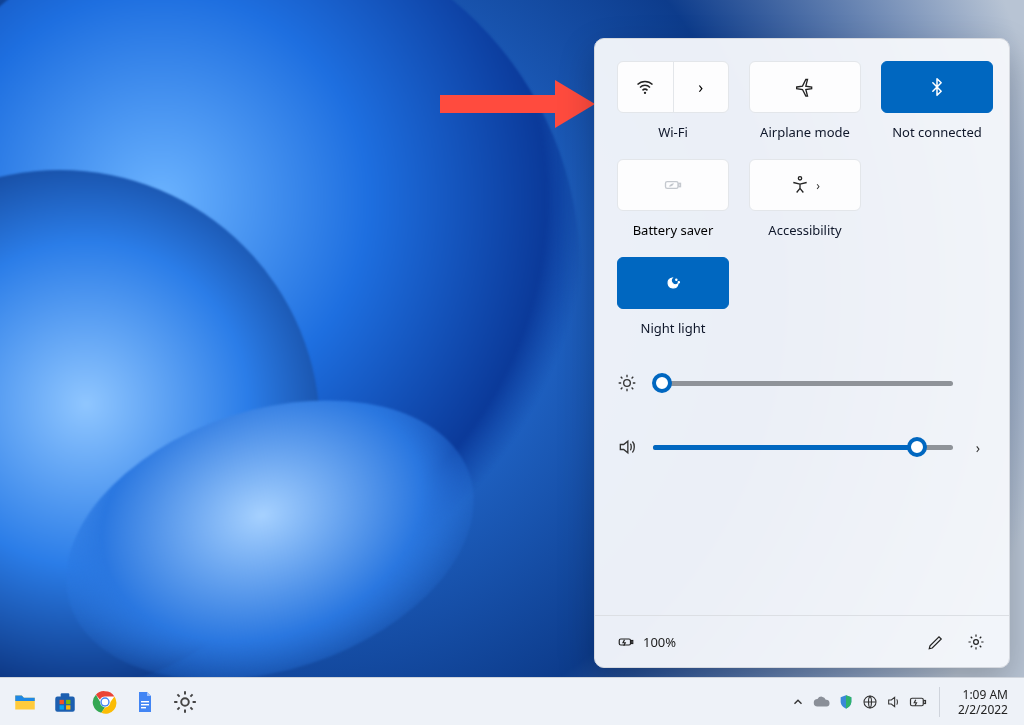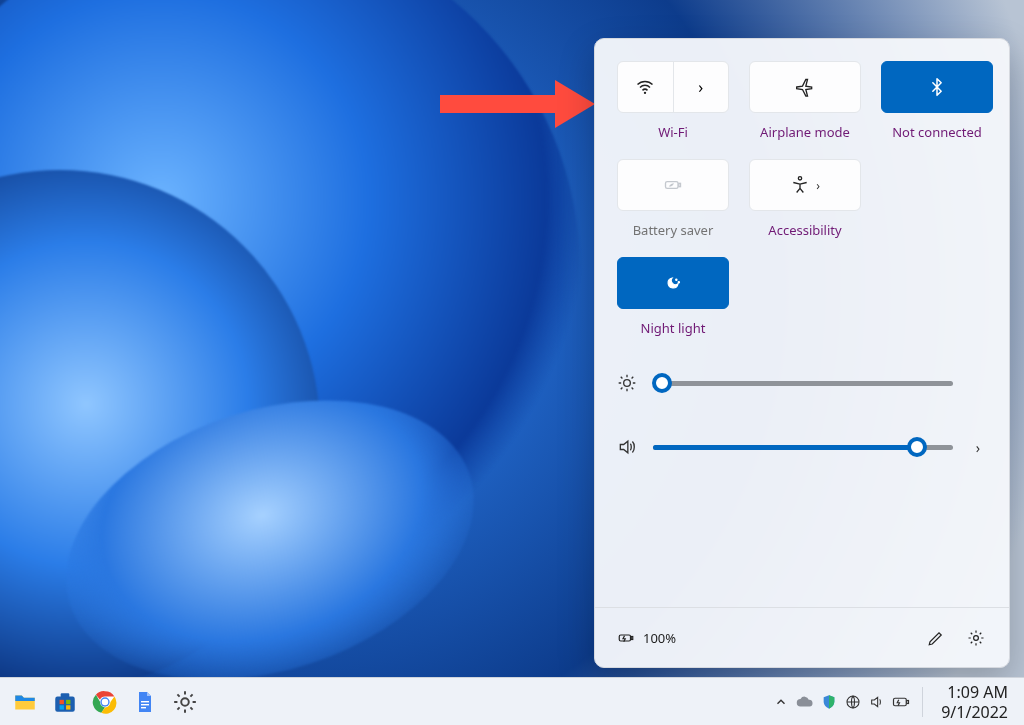--- a/index.html
+++ b/index.html
@@ -38,60 +38,60 @@
     background:#fdfdfe; border:1px solid #e3e6ea;
     display:flex; align-items:center; justify-content:center;
     cursor:pointer; position:relative;
   }
   .btn.split { padding:0; }
   .btn.split .half { flex:1; height:100%; display:flex; align-items:center; justify-content:center; }
   .btn.split .divider { width:1px; height:100%; background:#e3e6ea; }
   .btn.active { background:#0067c0; border-color:#0067c0; color:#fff; }
   .btn .chev { font-size:12px; color:#333; margin-left:6px; }
   .btn.disabled { color:#b8bcc3; cursor:default; }
-  .lbl { font-size:13px; color:#701a75; text-align:center; white-space:nowrap; }
-  .lbl.disabled { color:#737373; }
+  .lbl { font-size:13px; color:#0f172a; text-align:center; white-space:nowrap; }
+  .lbl.disabled { color:#000000; }
   .ico { width:20px; height:20px; }
   .ico svg { width:100%; height:100%; display:block; }
 
   
   .row2 { margin-top:18px; }
 
   
   .sliders { margin-top:36px; display:flex; flex-direction:column; gap:44px; }
   .slider-row { display:flex; align-items:center; gap:16px; }
   .slider-row .ico { color:#333; }
   .track { position:relative; flex:1; height:5px; background:#8f9399; border-radius:3px; }
   .track .fill { position:absolute; left:0; top:0; bottom:0; background:#0067c0; border-radius:3px; }
   .track .thumb { position:absolute; top:50%; width:20px; height:20px; background:#fff; border:4px solid #0067c0; border-radius:50%; transform:translate(-50%,-50%); }
   .post-chev { width:18px; text-align:center; font-size:14px; color:#333; cursor:pointer; }
 
   
   .strip {
-    margin-top:auto; height:60px; border-top:1px solid #dcdfe4;
+    margin-top:auto; height:52px; border-top:1px solid #dcdfe4;
     display:flex; align-items:center; justify-content:space-between;
     padding:0 4px; margin-left:-22px; margin-right:-22px; padding-left:22px; padding-right:22px;
     font-size:13px; color:#222;
   }
   .strip .right { display:flex; gap:18px; }
   .strip .ibtn { width:22px; height:22px; display:flex; align-items:center; justify-content:center; cursor:pointer; }
 
   
   .taskbar {
     position:absolute; left:0; right:0; bottom:0; height:48px;
     background:#eef2f8; border-top:1px solid #cfd4dc;
     display:flex; align-items:center; justify-content:space-between;
     padding:0 10px;
   }
   .tb-left { display:flex; gap:10px; align-items:center; }
   .tb-ico { width:30px; height:30px; border-radius:4px; display:flex; align-items:center; justify-content:center; cursor:pointer; }
   .tb-right { display:flex; align-items:center; gap:8px; }
   .tray { display:flex; align-items:center; gap:6px; color:#333; }
   .tray .mini { width:18px; height:18px; display:flex; align-items:center; justify-content:center; }
-  .clock { text-align:right; font-size:16px; line-height:1.25; color:#222; padding:0 6px; cursor:pointer; }
+  .clock { text-align:right; font-size:12px; line-height:1.25; color:#222; padding:0 6px; cursor:pointer; }
   .sep { width:1px; height:30px; background:#cfd4dc; margin:0 4px; }
 
   
   .u { font-size:16px; }
 </style>
 </head>
 <body>
 
 <div class="swirl a"></div>
 <div class="swirl b"></div>
@@ -327,16 +327,16 @@
         <svg width="18" height="14" viewBox="0 0 24 16" fill="none" stroke="#333" stroke-width="1.6">
             <rect x="2" y="3" width="17" height="10" rx="2"></rect>
             <rect x="20" y="6" width="2" height="4"></rect>
             <path d="M9 5l-2 4h3l-2 4"></path>
           </svg>
       </span>
     </div>
     <div class="sep"></div>
     <div class="clock">
       <div>1:09 AM</div>
-      <div>9/1/2022</div>
+      <div>2/2/2022</div>
     </div>
   </div>
 </div>
 
 </body></html>

